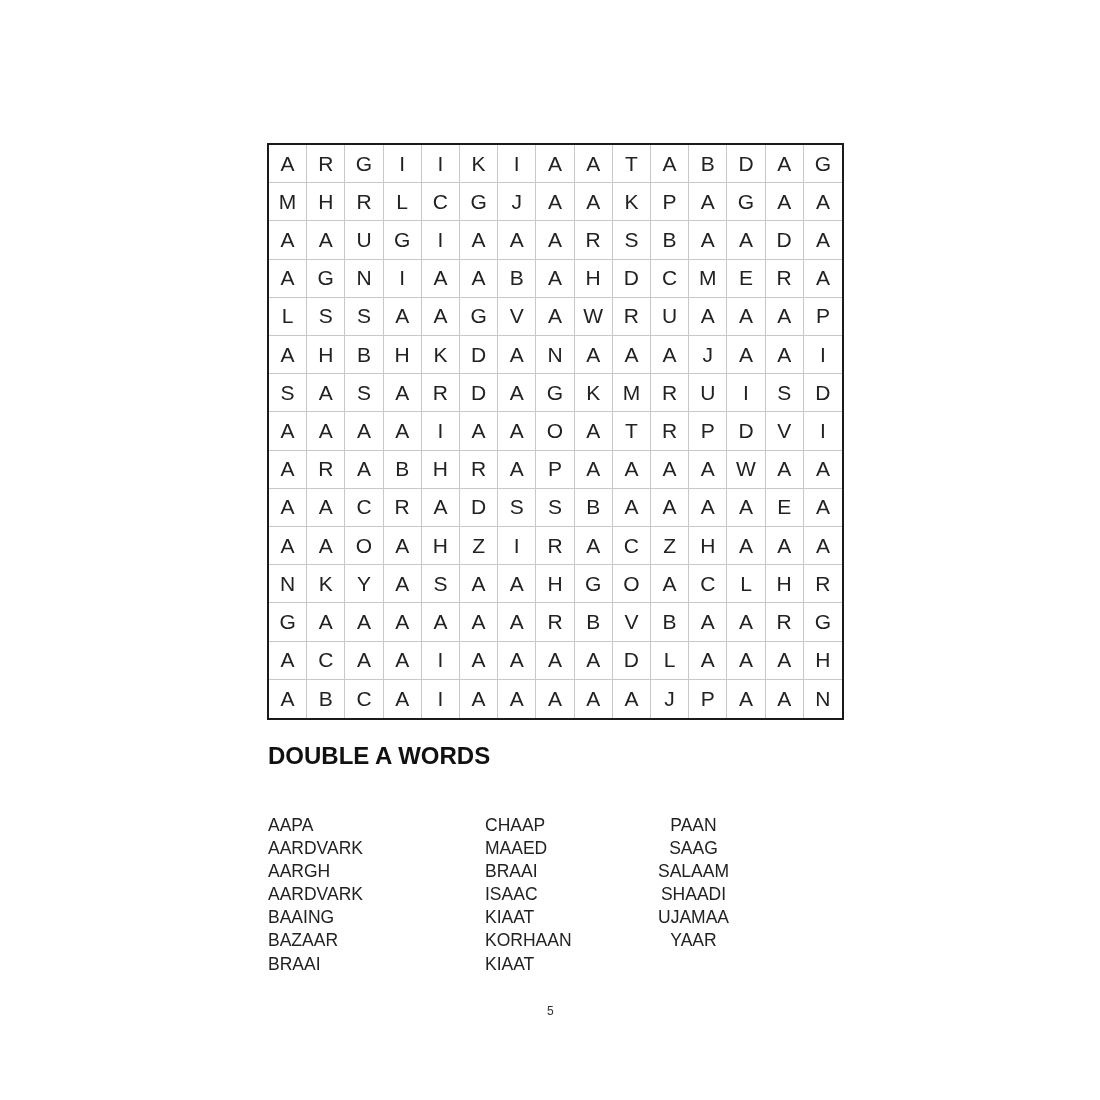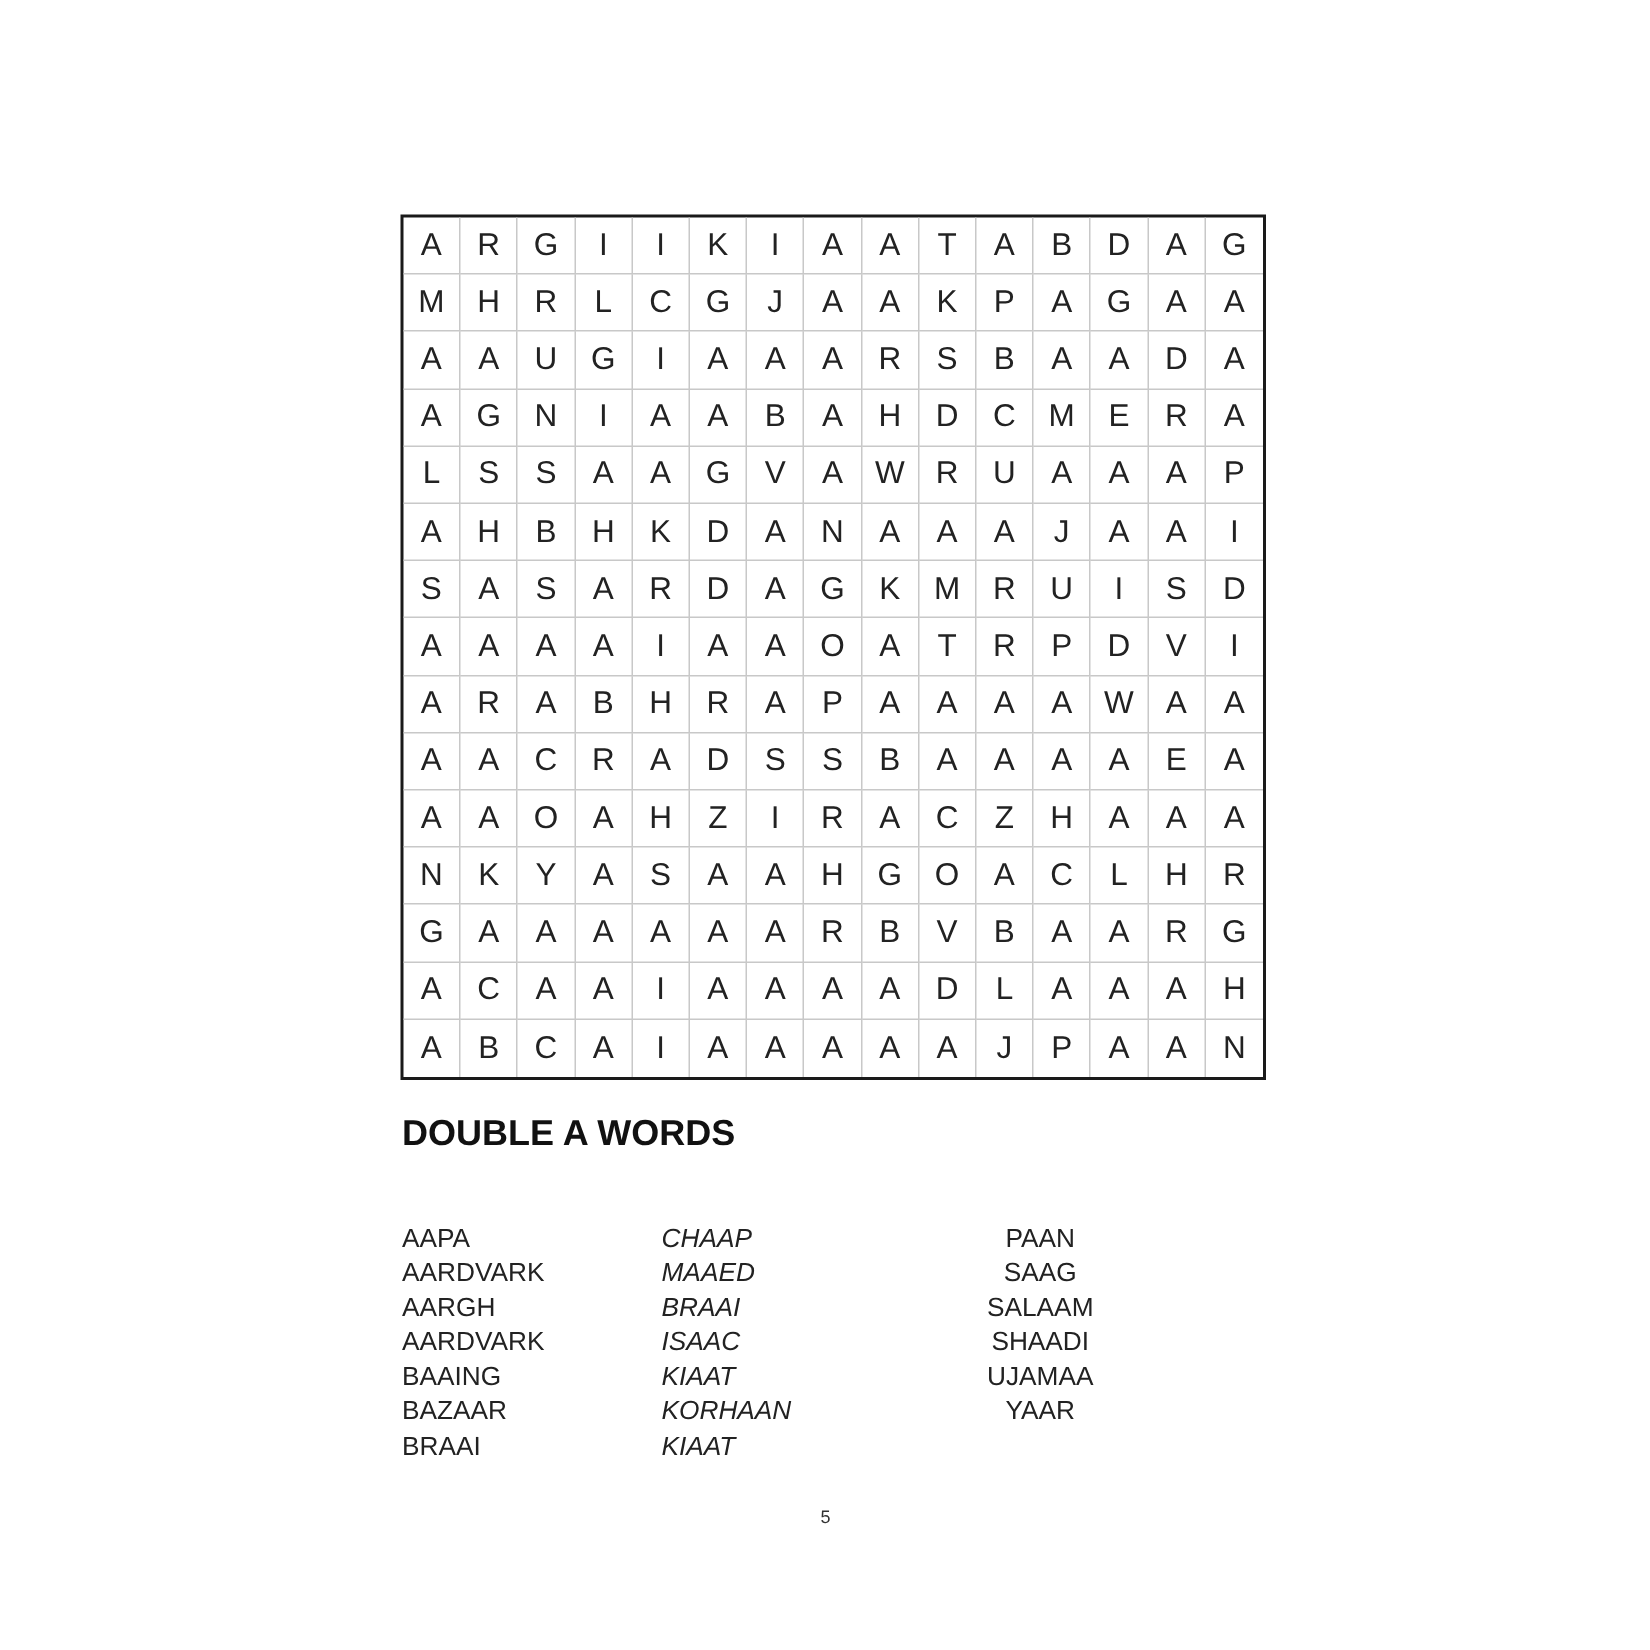--- a/index.html
+++ b/index.html
@@ -22,21 +22,21 @@
     }
     .cell.last-col { border-right: none; }
     .cell.last-row { border-bottom: none; }
     .title {
       position: absolute; left: 268px; top: 742px;
       font-size: 24px; font-weight: bold; letter-spacing: 0px; color: #111;
     }
     .col { position: absolute; top: 774px; margin-top: 40px; }
     .col div { font-size: 17.5px; line-height: 23.1px; color: #222; }
     .col1 { left: 268px; }
-    .col2 { left: 441px; font-style: italic; }
+    .col2 { left: 485px; }
     .col3 { left: 658px; text-align: center; }
     .page-num { position: absolute; left: 547px; top: 1004px; font-size: 12px; color: #333; }
   </style>
 </head>
 <body>
 
 <div class="grid" id="grid">
     <div class="cell">A</div>
     <div class="cell">R</div>
     <div class="cell">G</div>

